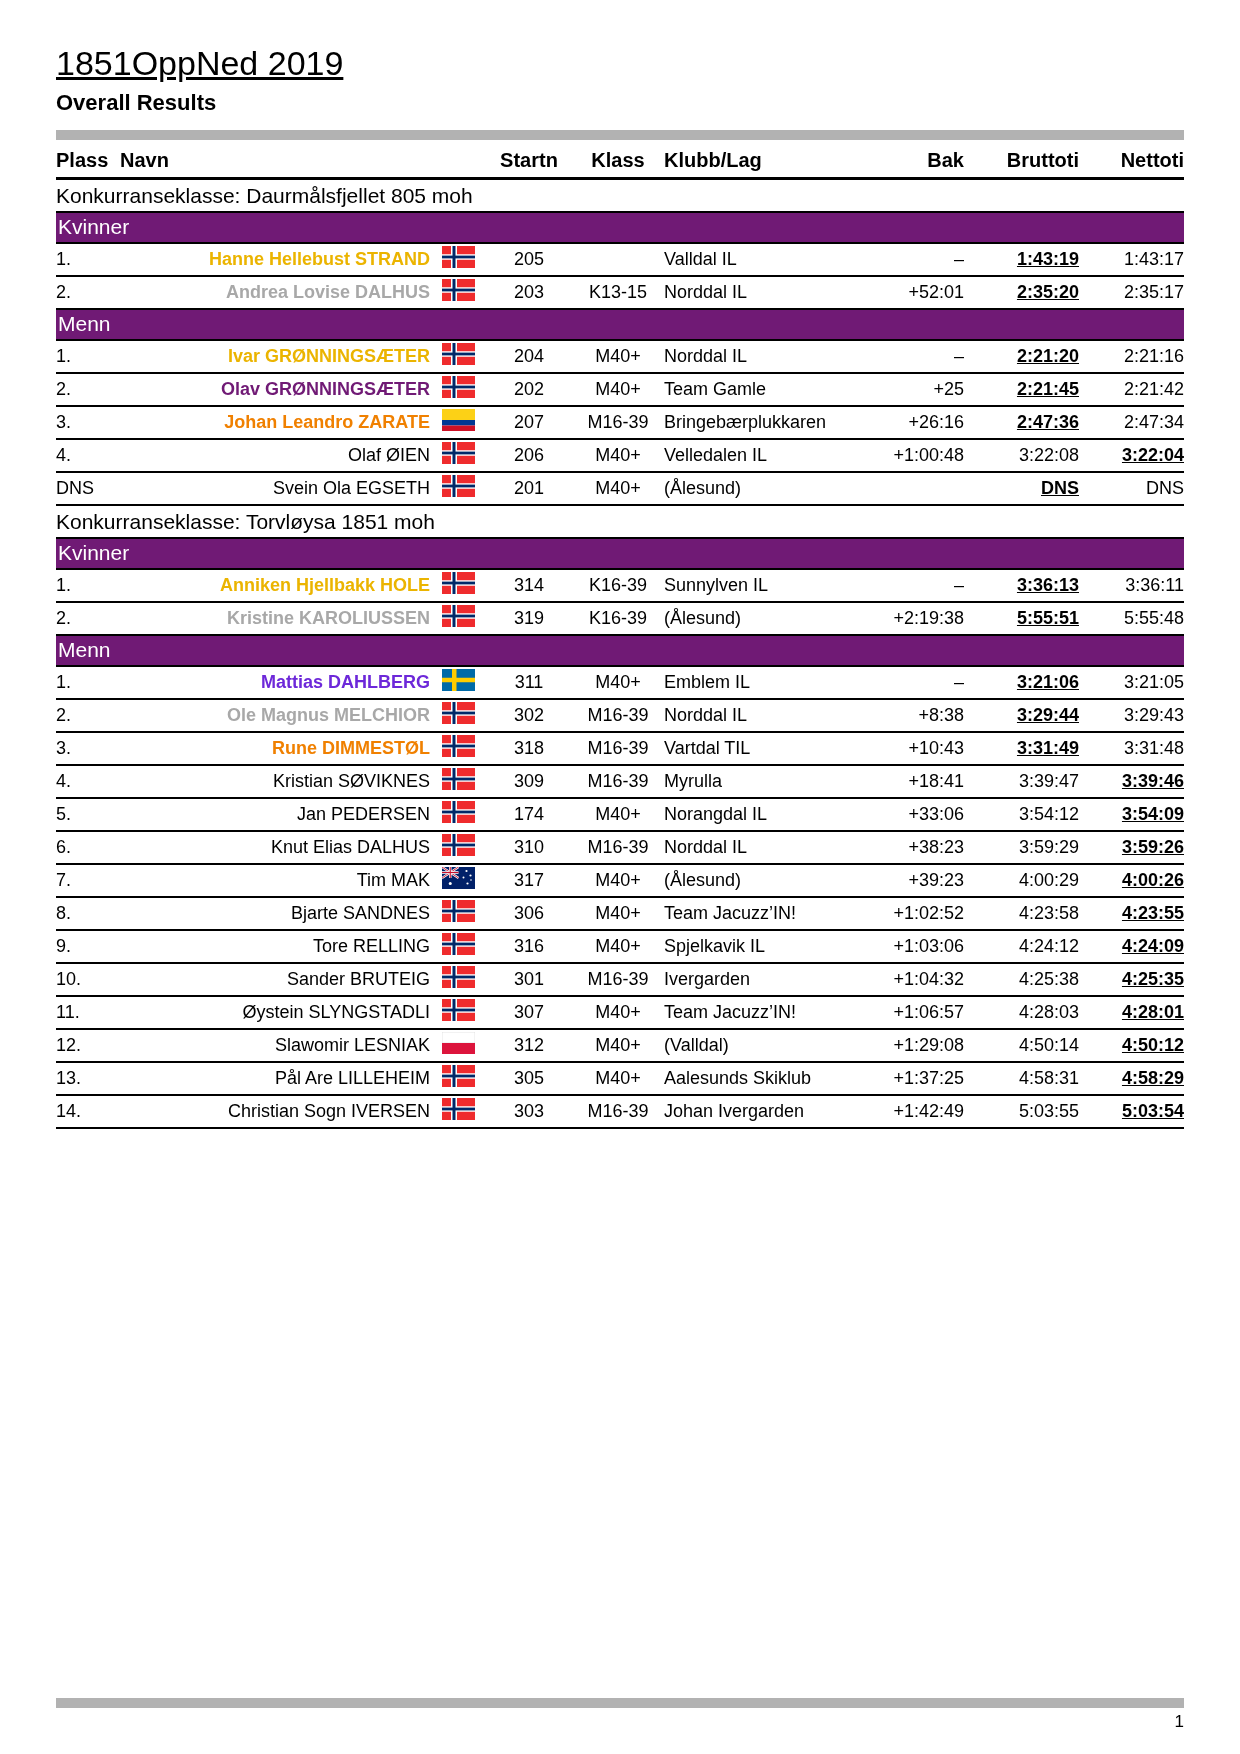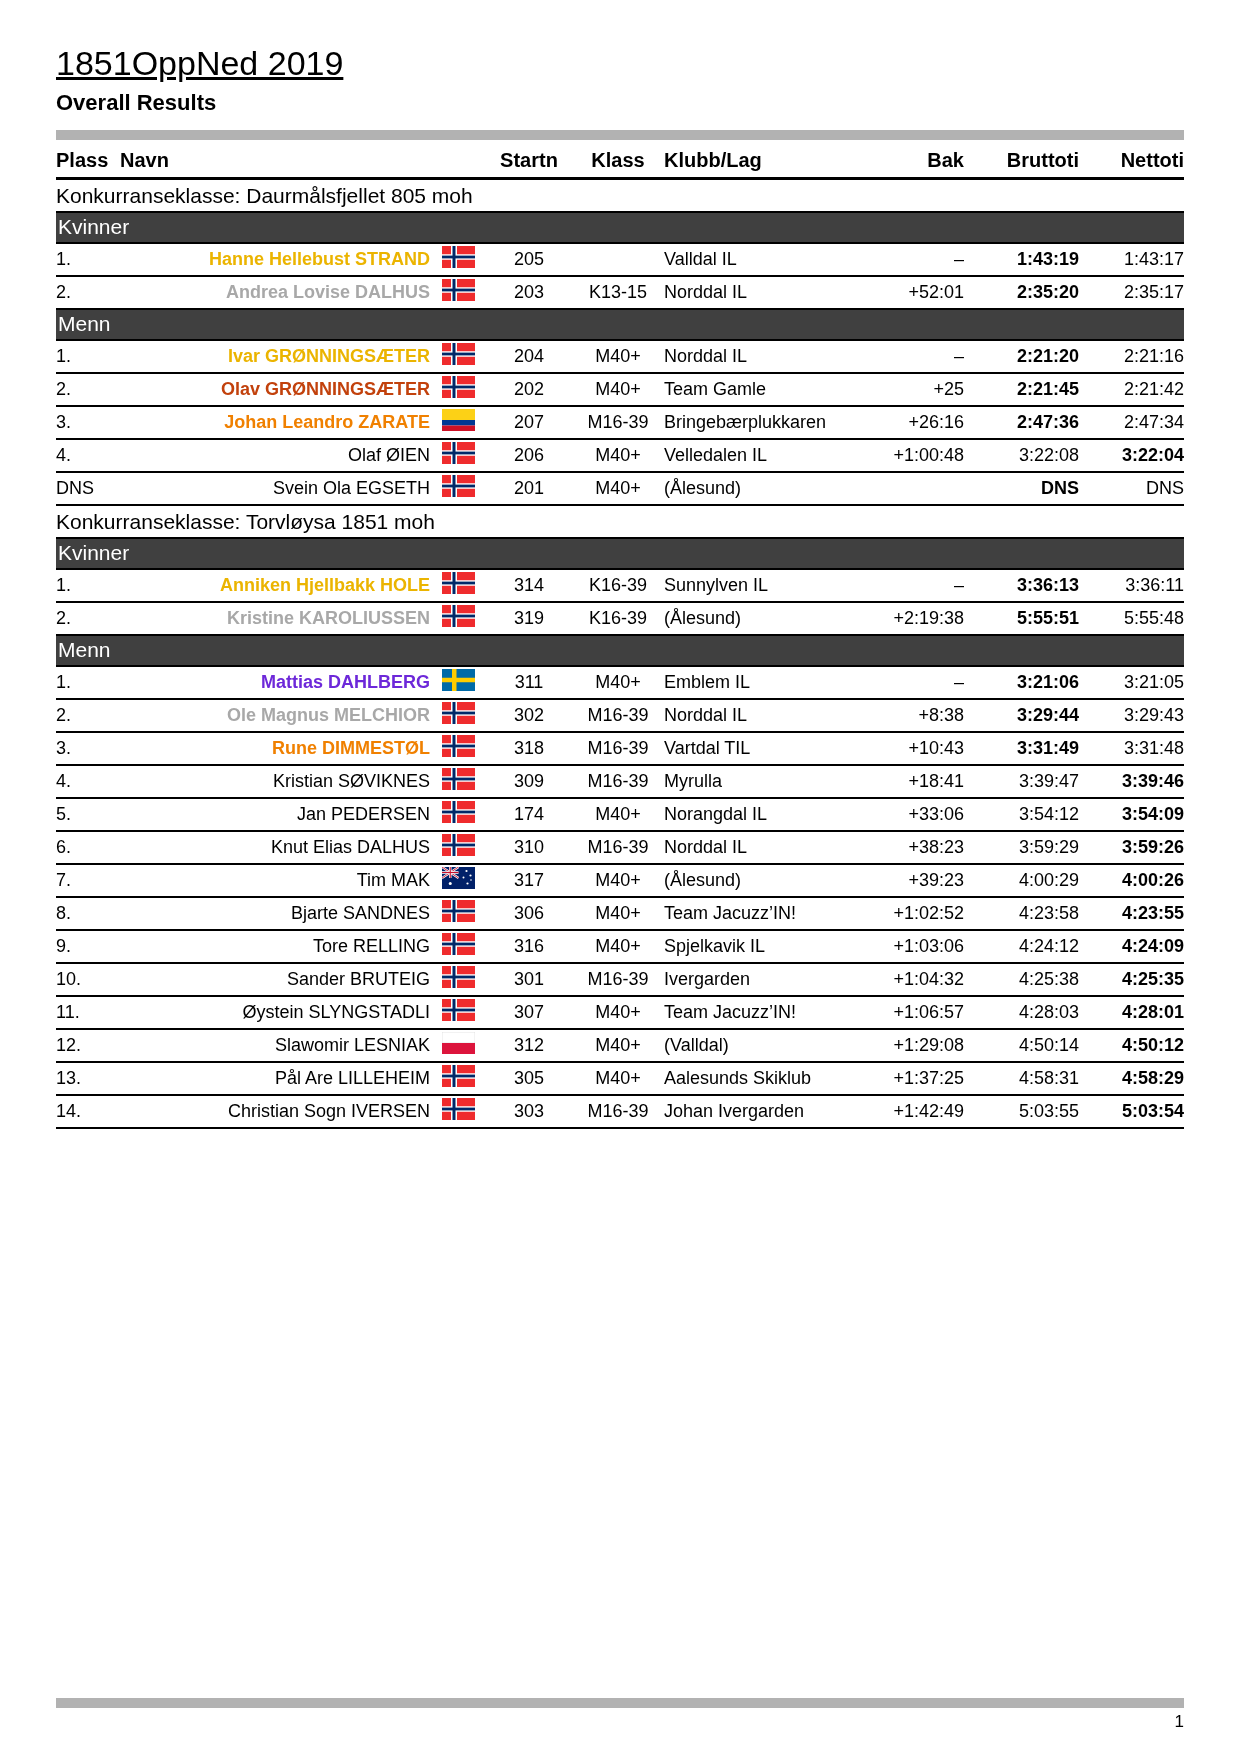--- a/index.html
+++ b/index.html
@@ -14,26 +14,26 @@
   table.results{width:1128px;border-collapse:collapse;table-layout:fixed;margin-top:0;}
   col.w-plass{width:64px;}  col.w-navn{width:310px;} col.w-flag{width:56px;}
   col.w-startn{width:86px;} col.w-klass{width:92px;} col.w-klubb{width:182px;}
   col.w-bak{width:118px;}   col.w-brutto{width:115px;} col.w-netto{width:105px;}
   th{font-size:20px;font-weight:700;padding:9px 0 5px 0;border-bottom:3px solid #000;white-space:nowrap;}
   th.a-l,td.a-l{text-align:left;}
   th.a-c,td.a-c{text-align:center;}
   th.a-r,td.a-r{text-align:right;}
   td{font-size:18px;padding:2px 0;white-space:nowrap;overflow:hidden;vertical-align:middle;}
   tr.section-row td{font-size:21px;padding:4px 0 3px 0;border-bottom:none;}
-  tr.group-row td{background:#404040;color:#ffffff;font-size:21px;padding:2px 0 3px 2px;
+  tr.group-row td{background:#701a75;color:#ffffff;font-size:21px;padding:2px 0 3px 2px;
                   border-top:2px solid #000;border-bottom:2px solid #000;}
   tr.data-row td{border-bottom:2px solid #000;}
   td.c-navn{font-weight:400;text-align:right;}
   td.medal{font-weight:700;}
-  td.bold-time{font-weight:700;}
+  td.bold-time{font-weight:700;text-decoration:underline;}
   .flag-wrap{display:inline-block;line-height:0;}
   .footer-bar{position:absolute;left:56px;top:1698px;width:1128px;height:10px;background:#b2b2b2;}
   .page-num{position:absolute;left:56px;top:1712px;width:1128px;text-align:right;font-size:17px;}
 </style>
 </head>
 <body>
 
 <div class="content">
   <div class="doc-title">1851OppNed 2019</div>
   <div class="doc-subtitle">Overall Results</div>
@@ -120,21 +120,21 @@
               </svg></span></td>
           <td class="a-c">204</td>
           <td class="a-c">M40+</td>
           <td class="a-l">Norddal IL</td>
           <td class="a-r">–</td>
           <td class="a-r bold-time">2:21:20</td>
           <td class="a-r">2:21:16</td>
         </tr>
         <tr class="data-row">
           <td class="a-l">2.</td>
-          <td class="a-l c-navn medal" style="color: #c2410c;">Olav GRØNNINGSÆTER</td>
+          <td class="a-l c-navn medal" style="color: #701a75;">Olav GRØNNINGSÆTER</td>
           <td class="a-c"><span class="flag-wrap"><svg width="33" height="22" viewBox="0 0 33 22">
                 <rect width="33" height="22" fill="#EF2B2D"></rect>
                 <rect x="9" width="6" height="22" fill="#fff"></rect>
                 <rect y="8.25" width="33" height="5.5" fill="#fff"></rect>
                 <rect x="10.5" width="3" height="22" fill="#002868"></rect>
                 <rect y="9.6" width="33" height="2.8" fill="#002868"></rect>
               </svg></span></td>
           <td class="a-c">202</td>
           <td class="a-c">M40+</td>
           <td class="a-l">Team Gamle</td>

